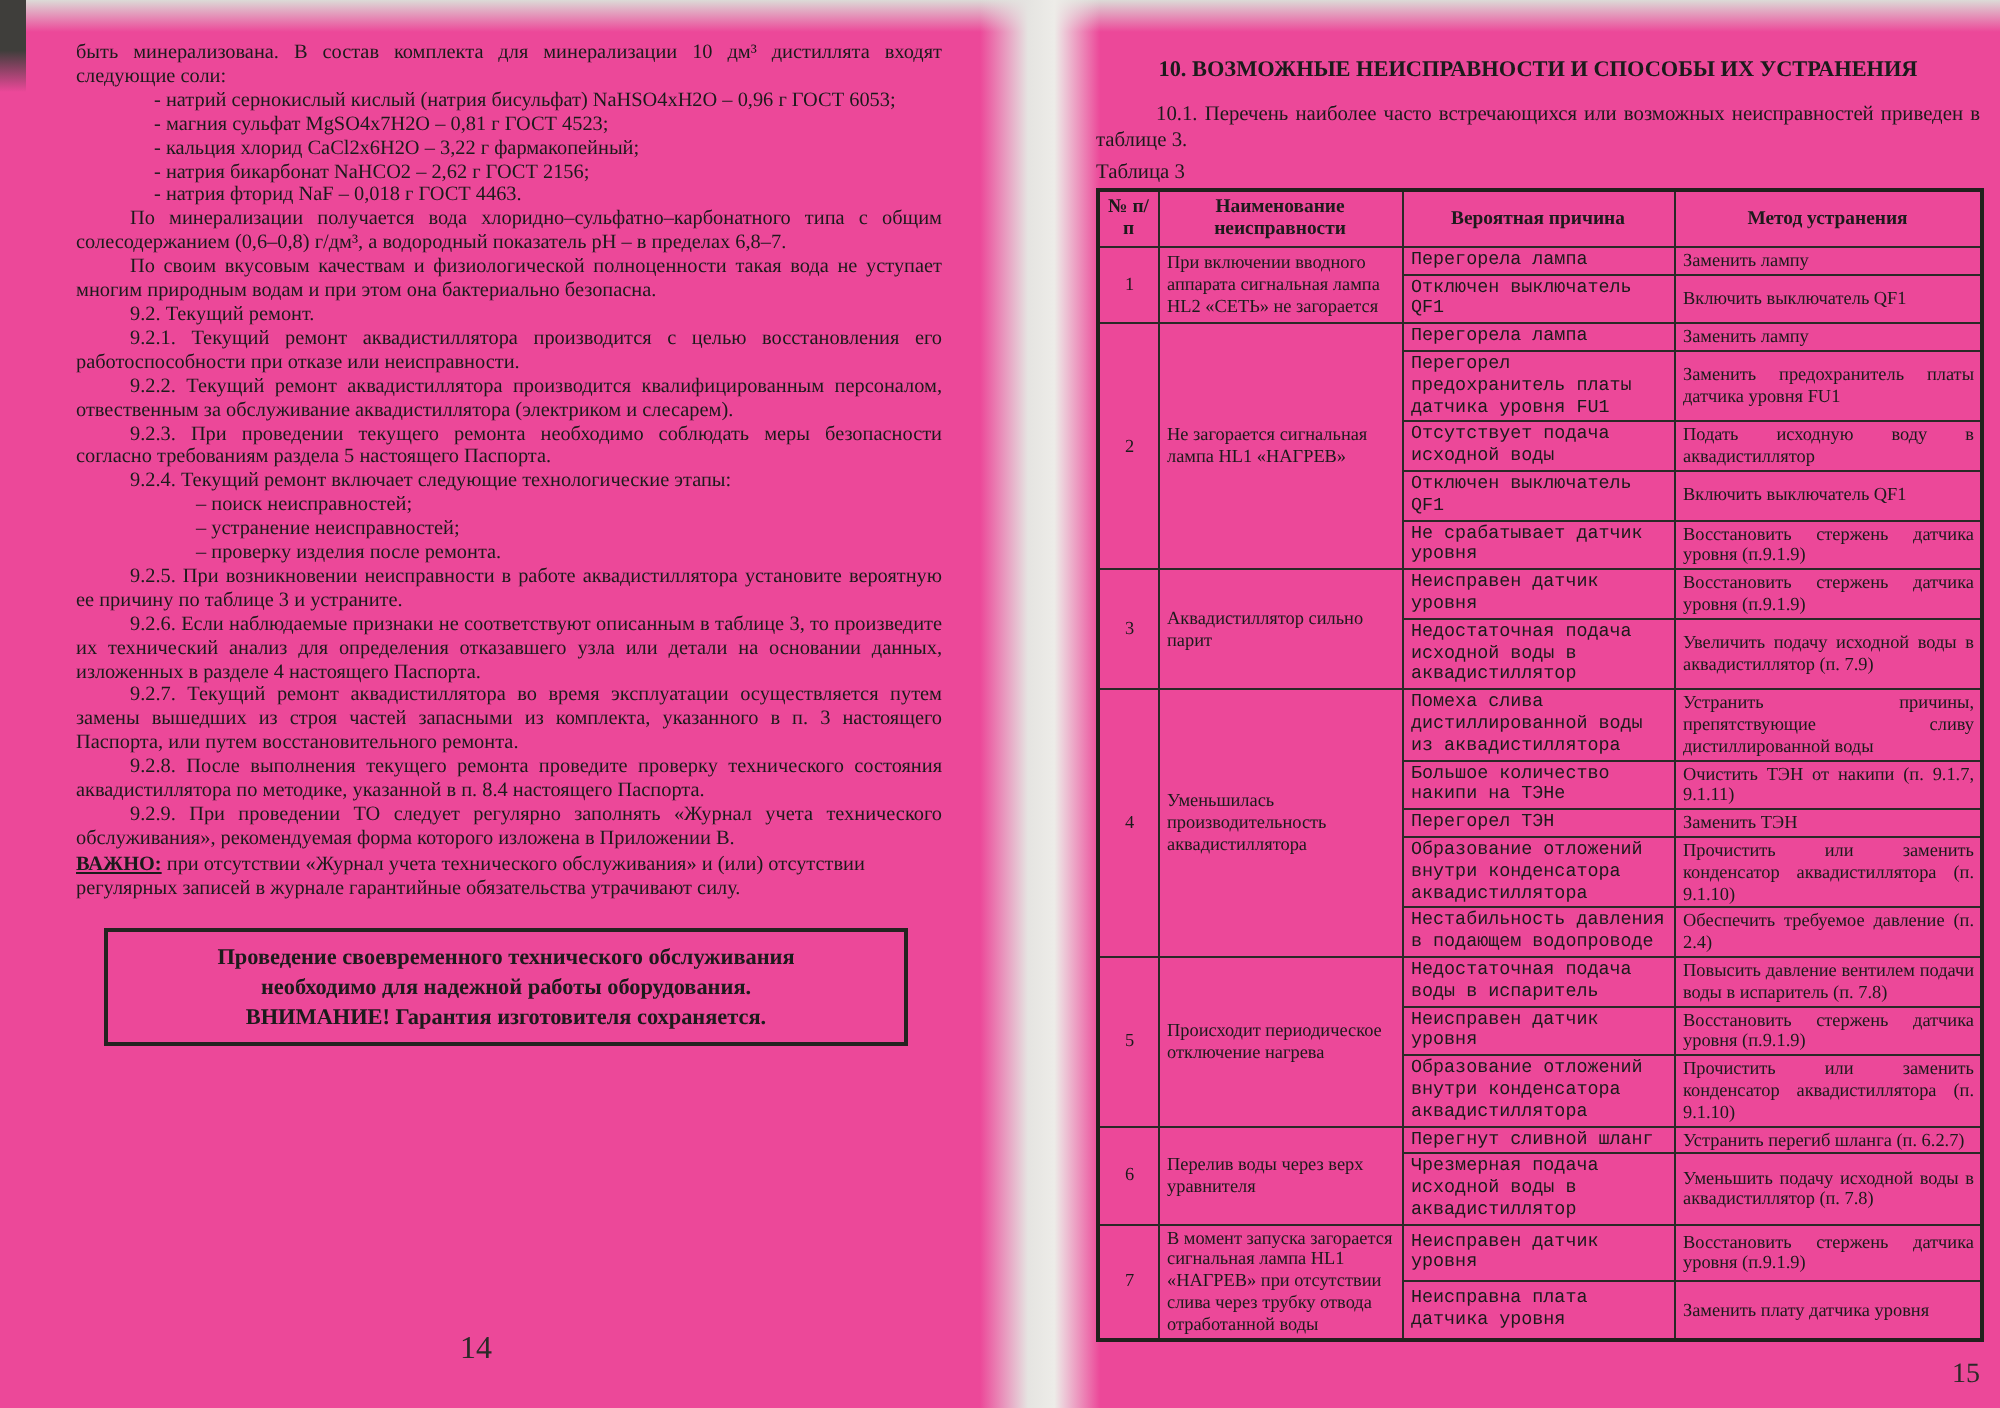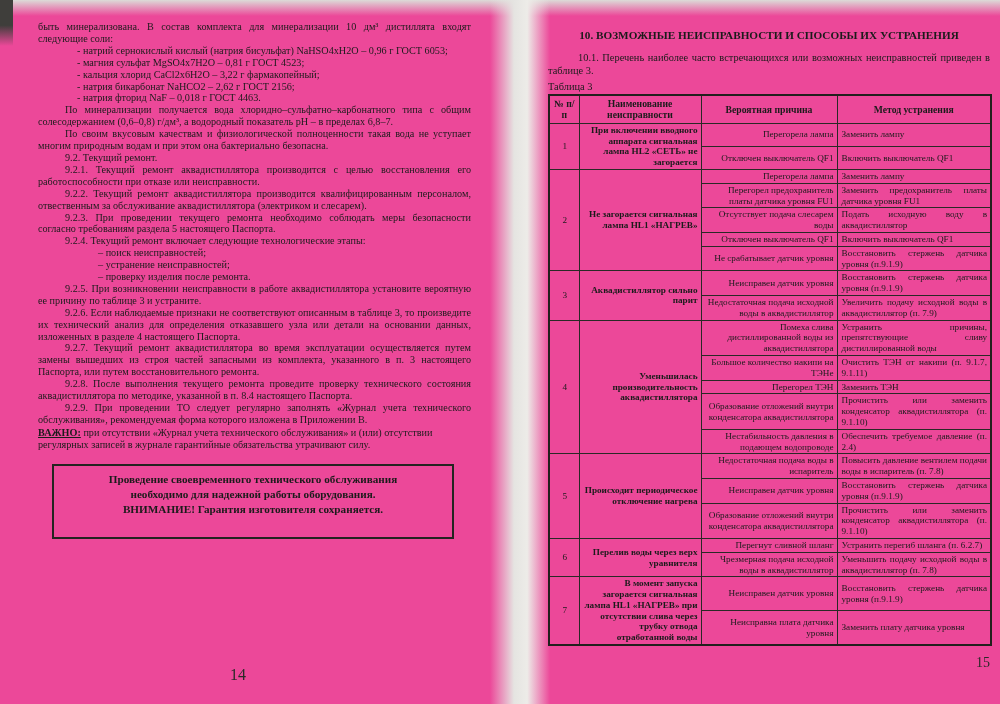--- a/index.html
+++ b/index.html
@@ -21,43 +21,43 @@
   .page-left{position:absolute;left:0;top:0;width:500px;height:704px;}
   .page-left .content{position:absolute;left:38px;top:21px;width:433px;
     font-size:10.2px;line-height:11.9px;text-align:justify;}
   .blk-p{text-indent:27px;}
   .blk-pn{text-indent:0;}
   .blk-salt{margin-left:39px;text-align:left;white-space:nowrap;}
   .blk-dash{margin-left:60px;text-align:left;}
   .blk-imp{text-align:left;text-indent:0;margin-top:1px;}
   .blk-imp .lbl{font-weight:bold;text-decoration:underline;}
   .warranty-box{margin:13px 0 0 14px;width:382px;border:2px solid #242320;
-    padding:6px 8px 20px;text-align:center;font-weight:bold;
+    padding:6px 8px 4px;text-align:center;font-weight:bold;
     font-size:11.2px;line-height:15px;}
   .pnum{position:absolute;font-size:16px;color:#2a2a28;}
   .pnum-left{left:230px;top:666px;}
 
   
   .page-right{position:absolute;left:500px;top:15px;width:500px;height:578px;
     box-sizing:border-box;padding:14px 10px 0 48px;}
   .section-title{width:442px;text-align:center;font-weight:bold;
     font-size:11.2px;line-height:13px;margin-bottom:9px;}
   .intro{width:442px;font-size:10.4px;line-height:13px;text-align:justify;
     text-indent:30px;margin-bottom:4px;}
   .table-label{font-size:10.4px;margin-bottom:2px;}
   table.faults{width:442px;border-collapse:collapse;table-layout:fixed;
     font-size:9.2px;line-height:10.8px;border:2px solid #21201d;}
   table.faults th,table.faults td{border:1px solid #2a2926;
     padding:1px 3px 1px 4px;vertical-align:middle;
     overflow:hidden;word-wrap:break-word;}
   table.faults thead th{font-weight:bold;text-align:center;
     font-size:9.7px;line-height:11.4px;padding:2px 2px;}
   td.c-num{text-align:center;padding:1px 1px;}
-  td.c-name{text-align:right;padding:1px 2px;font-weight:bold;}
-  td.c-cause{text-align:right;}
+  td.c-name{text-align:left;padding:1px 2px;}
+  td.c-cause{text-align:left;font-family:Liberation Mono, monospace;}
   td.c-fix{text-align:justify;}
   .pnum-right{position:static;display:block;width:442px;text-align:right;
     margin-top:9px;font-size:14px;color:#2a2a28;}
 </style>
 </head>
 <body>
 
 <div class="scan">
   <div class="edge-top"></div>
   <div class="edge-corner"></div>
@@ -130,21 +130,21 @@
             <td class="c-num" rowspan="5">2</td>
             <td class="c-name" rowspan="5">Не загорается сигнальная лампа HL1 «НАГРЕВ»</td>
             <td class="c-cause">Перегорела лампа</td>
             <td class="c-fix">Заменить лампу</td>
           </tr>
           <tr>
             <td class="c-cause">Перегорел предохранитель платы датчика уровня FU1</td>
             <td class="c-fix">Заменить предохранитель платы датчика уровня FU1</td>
           </tr>
           <tr>
-            <td class="c-cause">Отсутствует подача слесарем воды</td>
+            <td class="c-cause">Отсутствует подача исходной воды</td>
             <td class="c-fix">Подать исходную воду в аквадистиллятор</td>
           </tr>
           <tr>
             <td class="c-cause">Отключен выключатель QF1</td>
             <td class="c-fix">Включить выключатель QF1</td>
           </tr>
           <tr>
             <td class="c-cause">Не срабатывает датчик уровня</td>
             <td class="c-fix">Восстановить стержень датчика уровня (п.9.1.9)</td>
           </tr>

